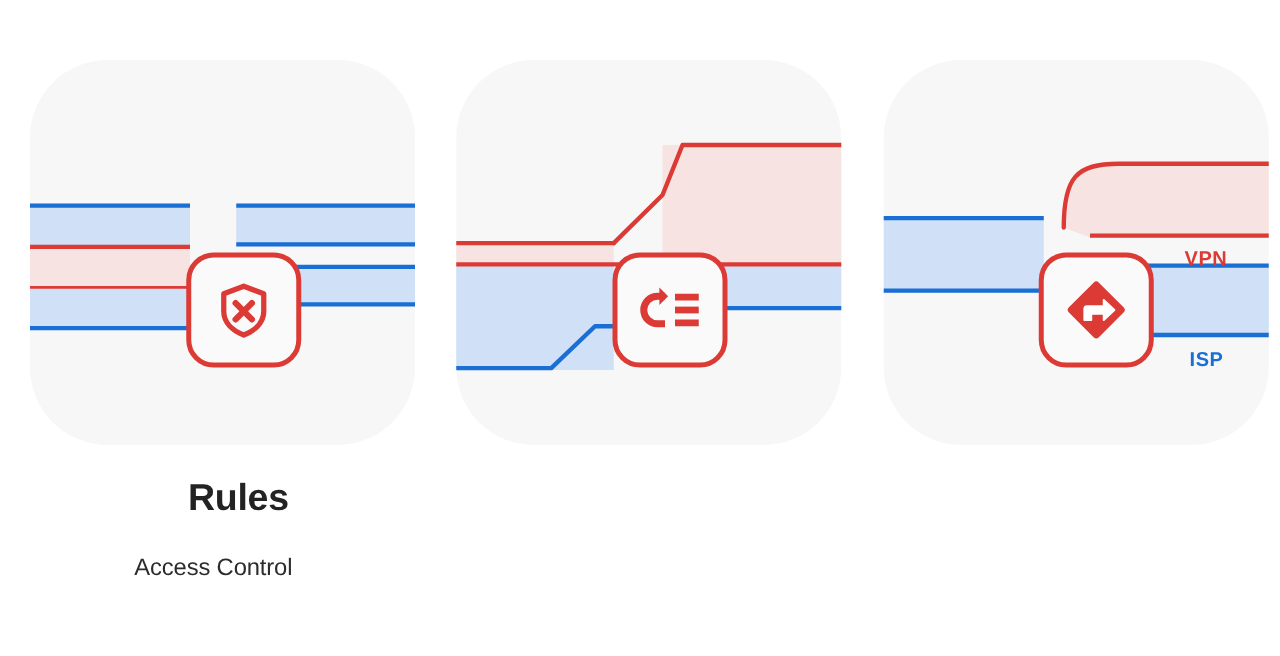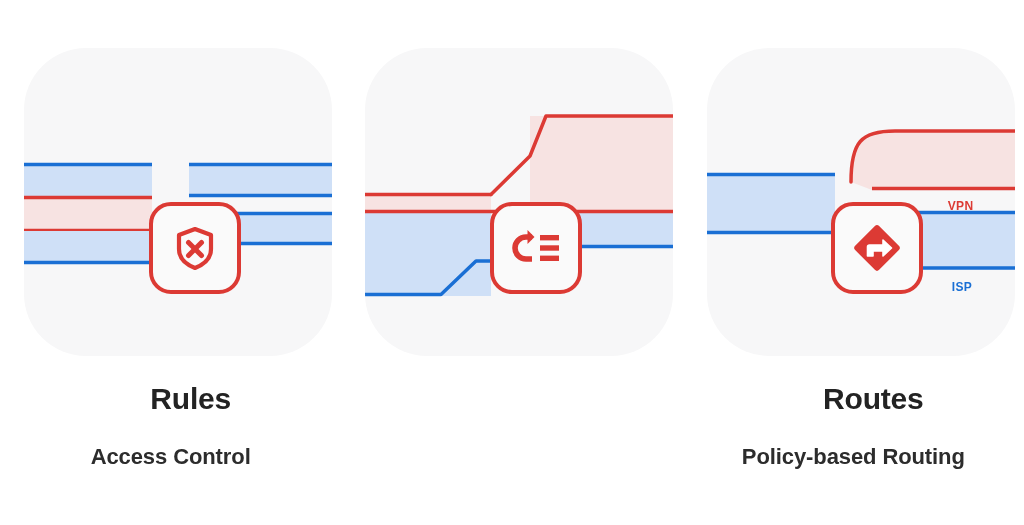--- a/index.html
+++ b/index.html
@@ -46,21 +46,21 @@
     border-radius:22px;
     box-sizing:border-box;
     display:flex;align-items:center;justify-content:center;
     z-index:6;
   }
   .tile svg{display:block;}
 
   
   .band-label{
     position:absolute;
-    font-size:12px;
+    font-size:16px;
     font-weight:bold;
     letter-spacing:.4px;
     z-index:5;
     white-space:nowrap;
   }
   .band-label.vpn{color:#dc3a34;left:241px;top:151px;}
   .band-label.isp{color:#1a6fd4;left:245px;top:232px;}
 
   
   .caption{
@@ -71,22 +71,22 @@
   .title{
     top:382px;
     font-size:30px;
     font-weight:bold;
     color:#232323;
     letter-spacing:-0.2px;
     padding-left:40px;
   }
   .subtitle{
     top:444px;
-    font-size:22px;
-    font-weight:bold;
+    font-size:19px;
+    font-weight:normal;
     color:#2c2c2c;
     letter-spacing:-0.1px;
   }
 </style>
 </head>
 <body>
 
 <div class="board">
 
   <div class="col">
@@ -204,17 +204,15 @@
       <div class="band-label isp">ISP</div>
 
       <div class="tile">
         <svg width="50" height="50" viewBox="0 0 50 50">
           <rect x="25" y="1" width="33.9" height="33.9" transform="rotate(45 25 1)" fill="#dc3a34" rx="3"></rect>
           <path d="M15.5 33 V24 A2 2 0 0 1 17.5 22 H31 V17 L39.5 25 L31 33 V28 H21 V33 Z" fill="#ffffff" stroke="#ffffff" stroke-width="1.6" stroke-linejoin="round"></path>
         </svg>
       </div>
     </div>
 
-    <div class="caption title">Routes</div>
-    <div class="caption subtitle">Policy-based Routing</div>
   </div>
 
 </div>
 
 </body></html>

